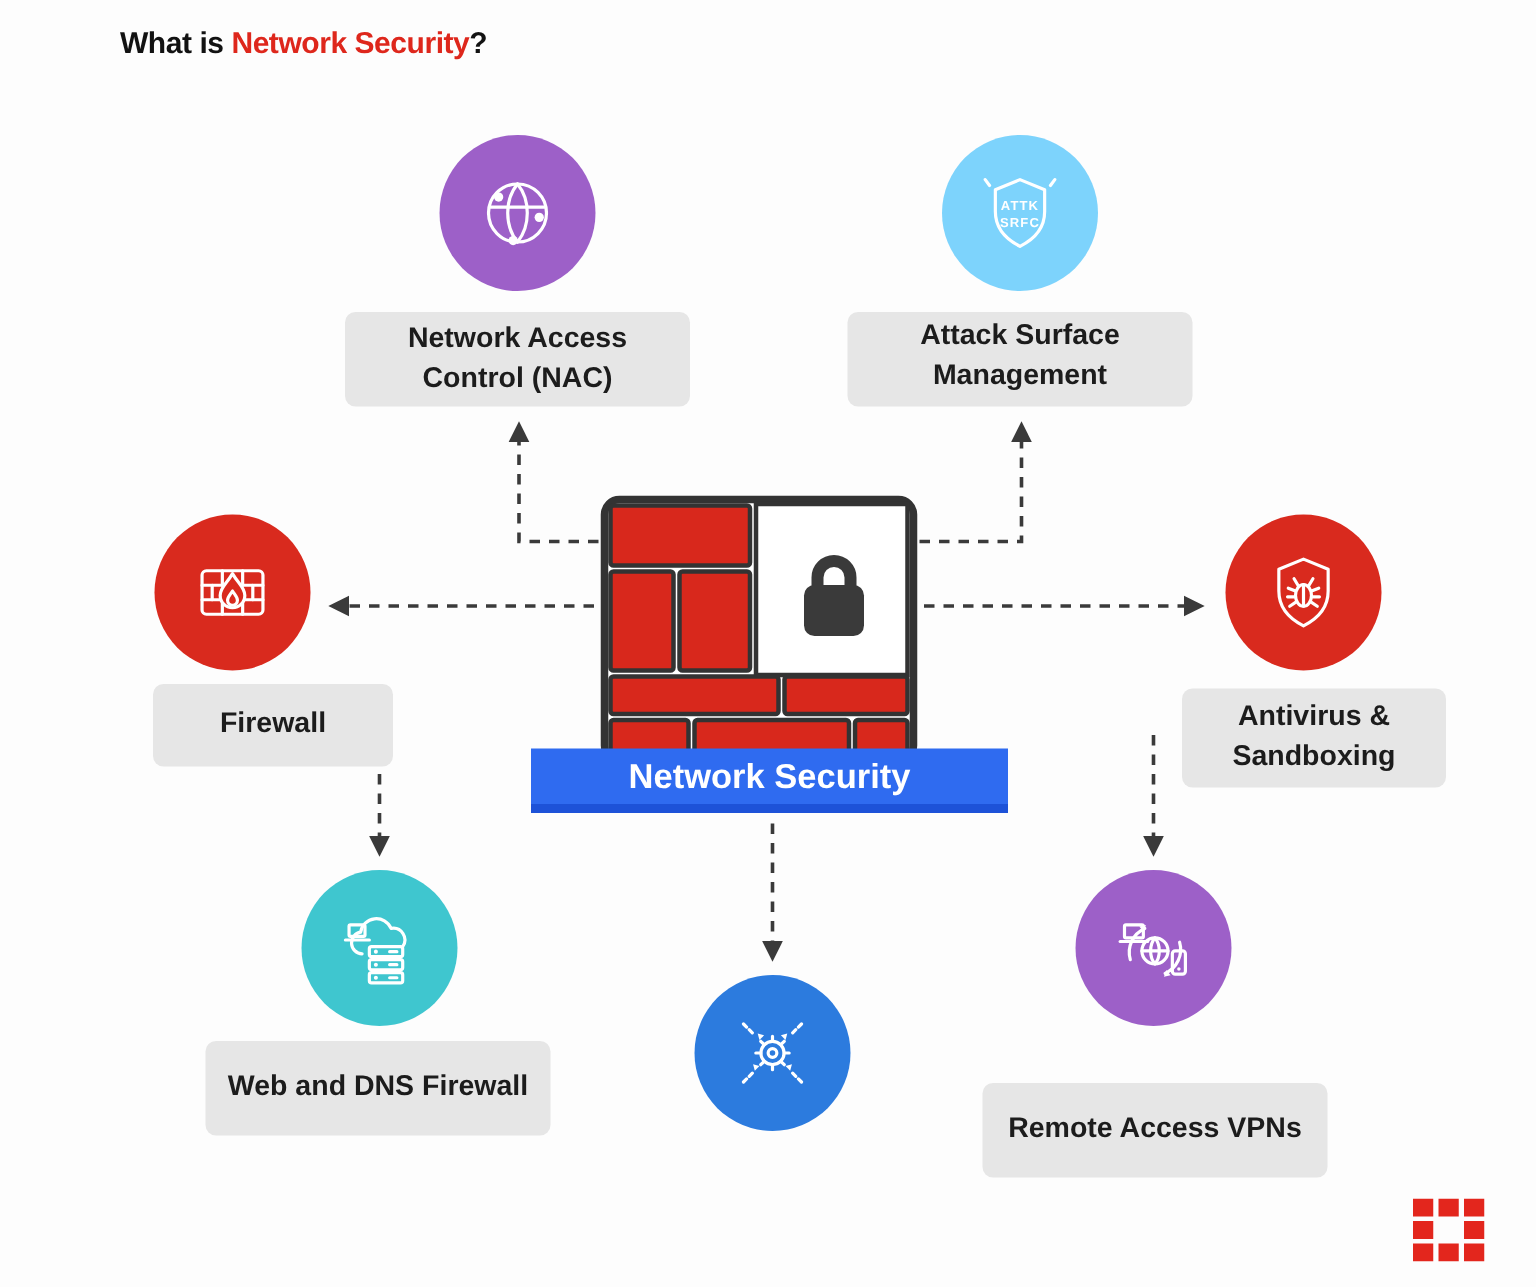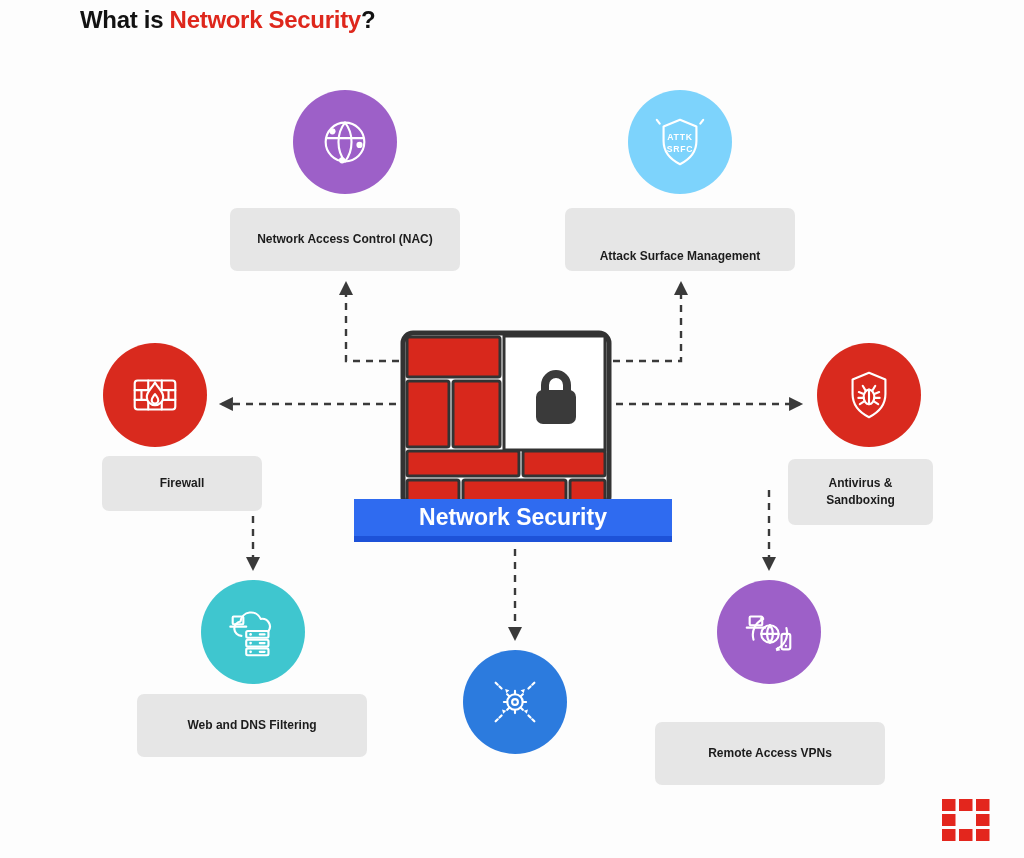--- a/index.html
+++ b/index.html
@@ -1,30 +1,30 @@
 <!DOCTYPE html>
 <html><head>
 <meta charset="utf-8">
 <style>
   html,body{margin:0;padding:0;background:#ffffff;}
   body{font-family:"Liberation Sans", sans-serif;}
   .canvas{position:relative;width:1024px;height:858px;background:#FDFDFD;overflow:hidden;}
 
-  .title{position:absolute;left:80px;top:6px;font-size:24px;font-weight:700;color:#121212;letter-spacing:-0.3px;}
+  .title{position:absolute;left:80px;top:18px;font-size:20px;font-weight:700;color:#121212;letter-spacing:-0.3px;}
   .title .hl{color:#DE271C;}
 
   .circle{position:absolute;width:104px;height:104px;border-radius:50%;display:flex;align-items:center;justify-content:center;box-sizing:border-box;}
   .c-purple{background:#9D60C8;}
   .c-green{background:#7dd3fc;}
   .c-red{background:#D92A1E;}
   .c-teal{background:#3FC6CF;}
   .c-blue{background:#2C7BDE;}
 
   .labelbox{position:absolute;background:#E6E6E6;border-radius:7px;display:flex;align-items:center;justify-content:center;
-    text-align:center;font-size:12px;font-weight:600;color:#1C1C1C;line-height:1.42;padding:6px 10px;box-sizing:border-box;}
+    text-align:center;font-size:19px;font-weight:600;color:#1C1C1C;line-height:1.42;padding:6px 10px;box-sizing:border-box;}
 
   .conn{fill:none;stroke:#3A3A3A;stroke-width:2.4;stroke-dasharray:7 6;}
   #connectors{position:absolute;left:0;top:0;pointer-events:none;}
 
   .wall{position:absolute;left:400px;top:330px;}
   .banner{position:absolute;left:354px;top:499px;width:318px;height:37px;background:#2F6BF0;border-bottom:6px solid #1D52D8;
     display:flex;align-items:center;justify-content:center;color:#ffffff;font-size:23px;font-weight:700;z-index:5;}
 
   .brand{position:absolute;left:942px;top:799px;}
 
@@ -123,42 +123,42 @@
   <div class="circle c-red" style="left:817px;top:343px;">
     <svg class="icon-svg" width="58" height="58" viewBox="0 0 60 60">
       <path class="iw" d="M30,7 L47,14 V29 C47,41 40,48 30,53 C20,48 13,41 13,29 V14 Z"></path>
       <ellipse class="iw" cx="30" cy="32" rx="5.5" ry="7.5"></ellipse>
       <path class="iw" d="M30,24.5 V39.5"></path>
       <path class="iw" d="M26.5,25.5 L23.5,20.5 M33.5,25.5 L36.5,20.5"></path>
       <path class="iw" d="M24.5,29 L19.5,27 M24.5,33 L19,33 M25,36.5 L20.5,39.5"></path>
       <path class="iw" d="M35.5,29 L40.5,27 M35.5,33 L41,33 M35,36.5 L39.5,39.5"></path>
     </svg>
   </div>
-  <div class="labelbox" style="left:788px;top:459px;width:145px;height:66px;">
+  <div class="labelbox" style="left:788px;top:459px;width:176px;height:66px;">
     <span>Antivirus &amp; Sandboxing</span>
   </div>
 
   <div class="circle c-teal" style="left:201px;top:580px;">
     <svg class="icon-svg" width="58" height="58" viewBox="0 0 60 60">
       <rect class="iw" x="9" y="14" width="11" height="8" rx="1"></rect>
       <path class="iw" d="M6.5,24.5 H23"></path>
       <path class="iw" d="M18,34 a7.5,7.5 0 0 1 -1,-14.9 a11,11 0 0 1 21,-2.6 a8,8 0 0 1 8,12.5"></path>
       <g>
         <rect class="iw" x="23" y="29" width="23" height="7" rx="1.5"></rect>
         <rect class="iw" x="23" y="38" width="23" height="7" rx="1.5"></rect>
         <rect class="iw" x="23" y="47" width="23" height="7" rx="1.5"></rect>
         <circle class="iwf" cx="27.5" cy="32.5" r="1.4"></circle>
         <circle class="iwf" cx="27.5" cy="41.5" r="1.4"></circle>
         <circle class="iwf" cx="27.5" cy="50.5" r="1.4"></circle>
         <path class="iw" d="M37,32.5 H42 M37,41.5 H42 M37,50.5 H42"></path>
       </g>
     </svg>
   </div>
   <div class="labelbox" style="left:137px;top:694px;width:230px;height:63px;">
-    <span>Web and DNS Filtering</span>
+    <span>Web and DNS Firewall</span>
   </div>
 
   <div class="circle c-blue" style="left:463px;top:650px;">
     <svg class="icon-svg" width="58" height="58" viewBox="0 0 60 60">
       <circle class="iw" cx="30" cy="30" r="8"></circle>
       <circle class="iw" cx="30" cy="30" r="3"></circle>
       <g class="iw">
         <path d="M30,18.5 V22 M30,38 V41.5 M18.5,30 H22 M38,30 H41.5"></path>
         <path d="M21.9,21.9 L24.3,24.3 M38.1,21.9 L35.7,24.3 M21.9,38.1 L24.3,35.7 M38.1,38.1 L35.7,35.7"></path>
       </g>

